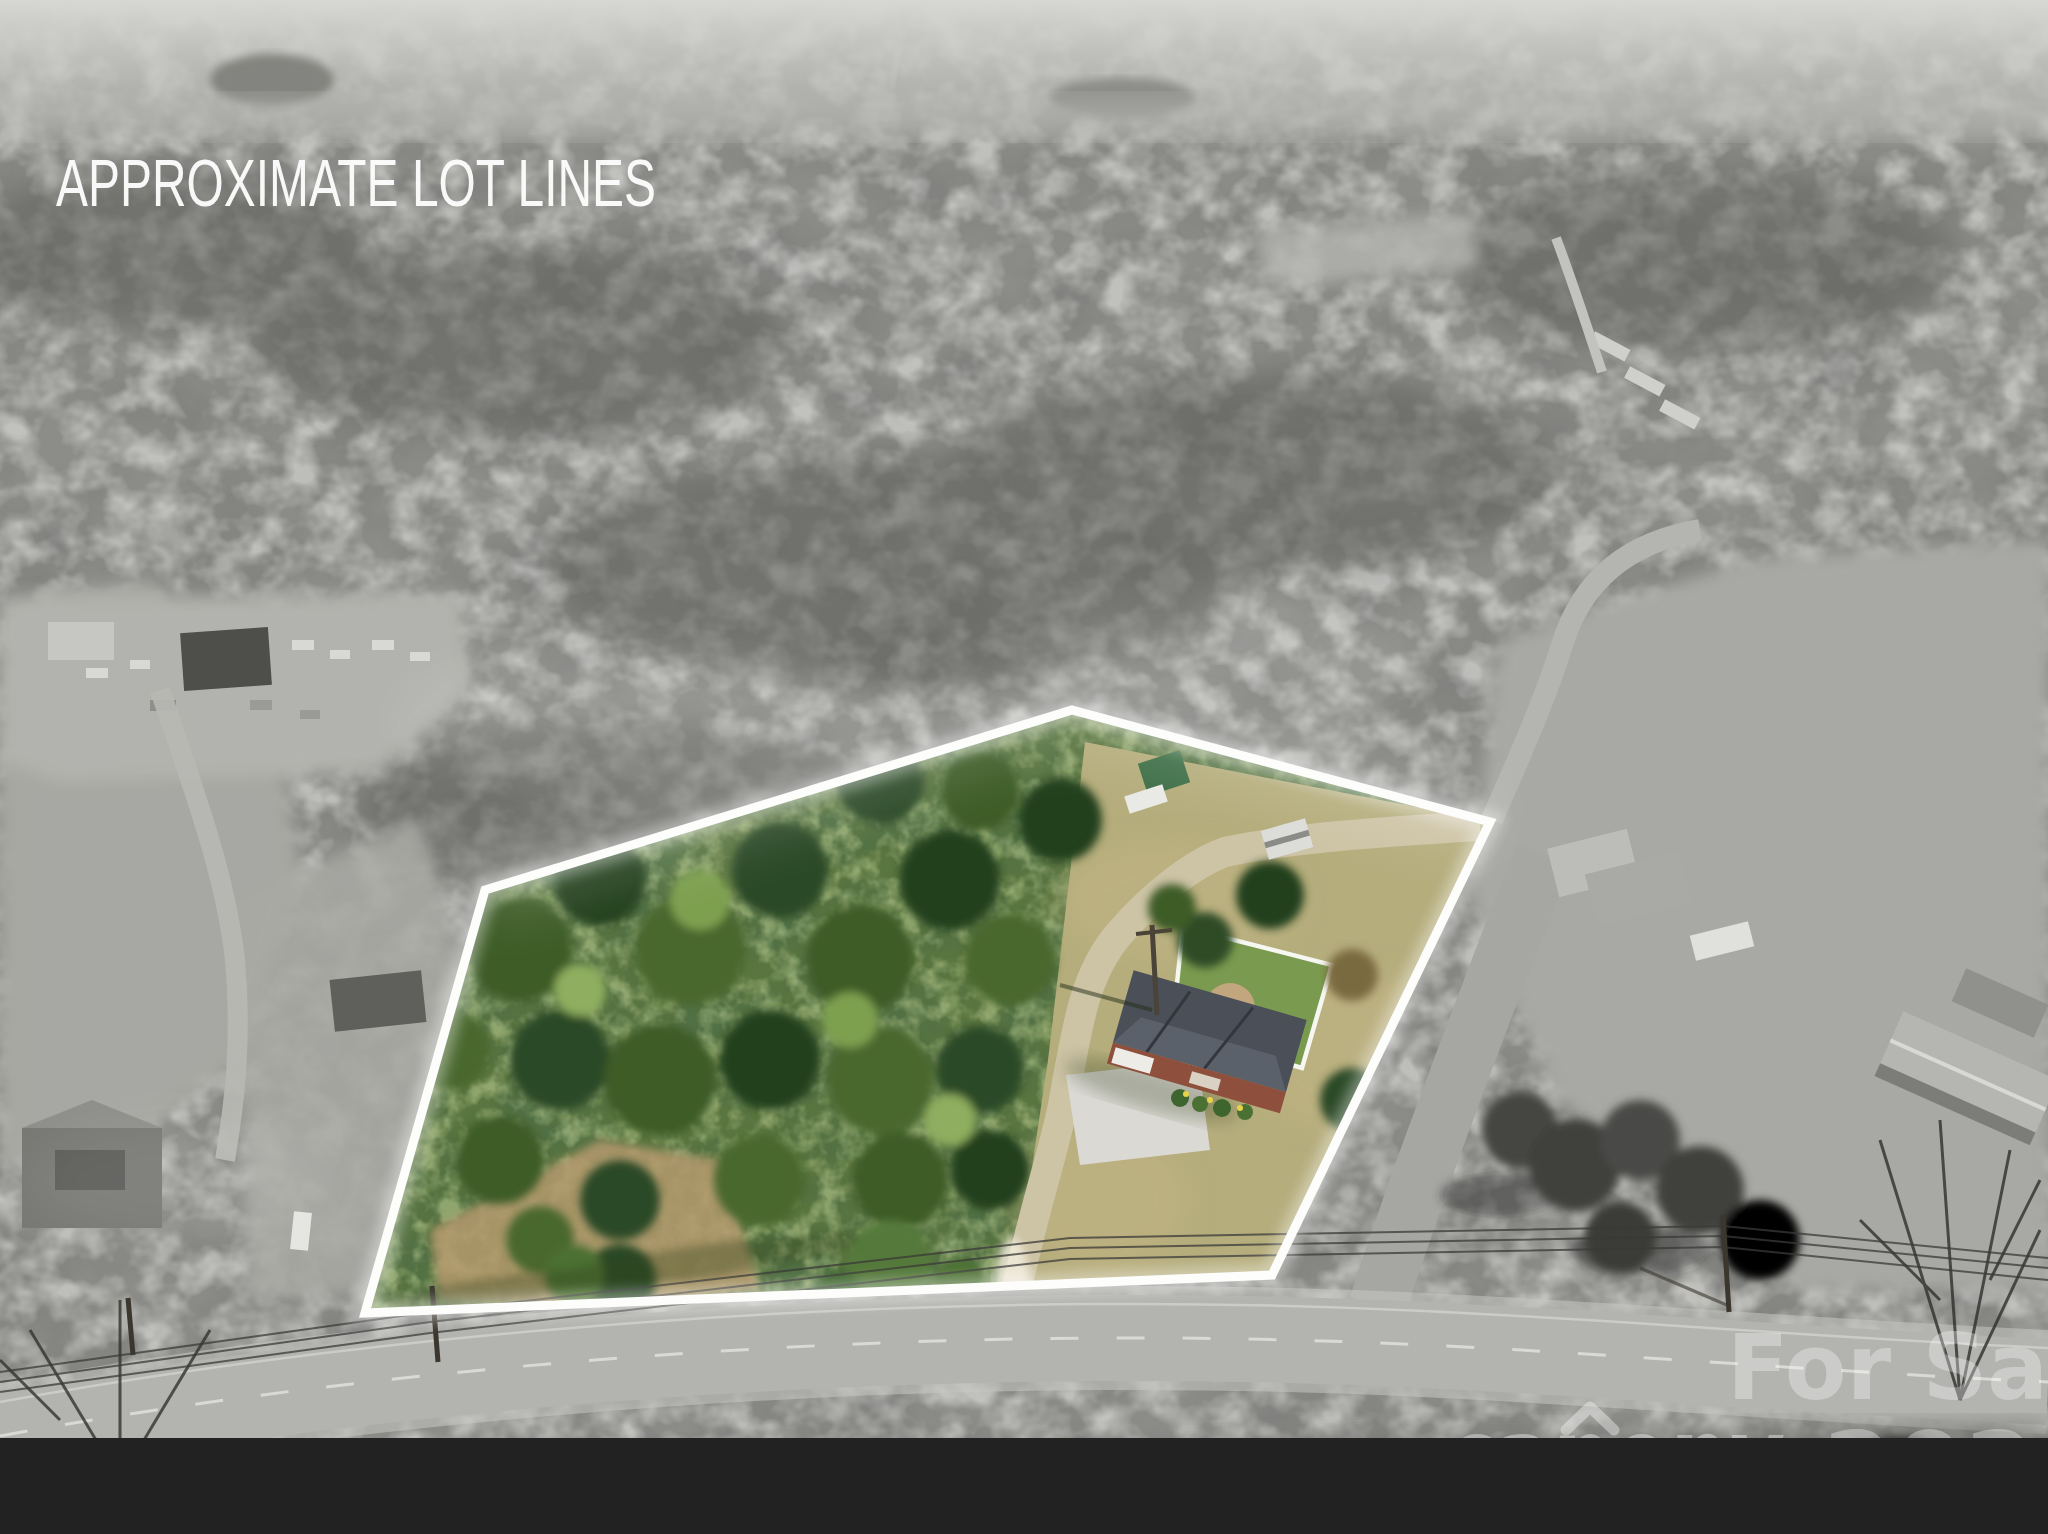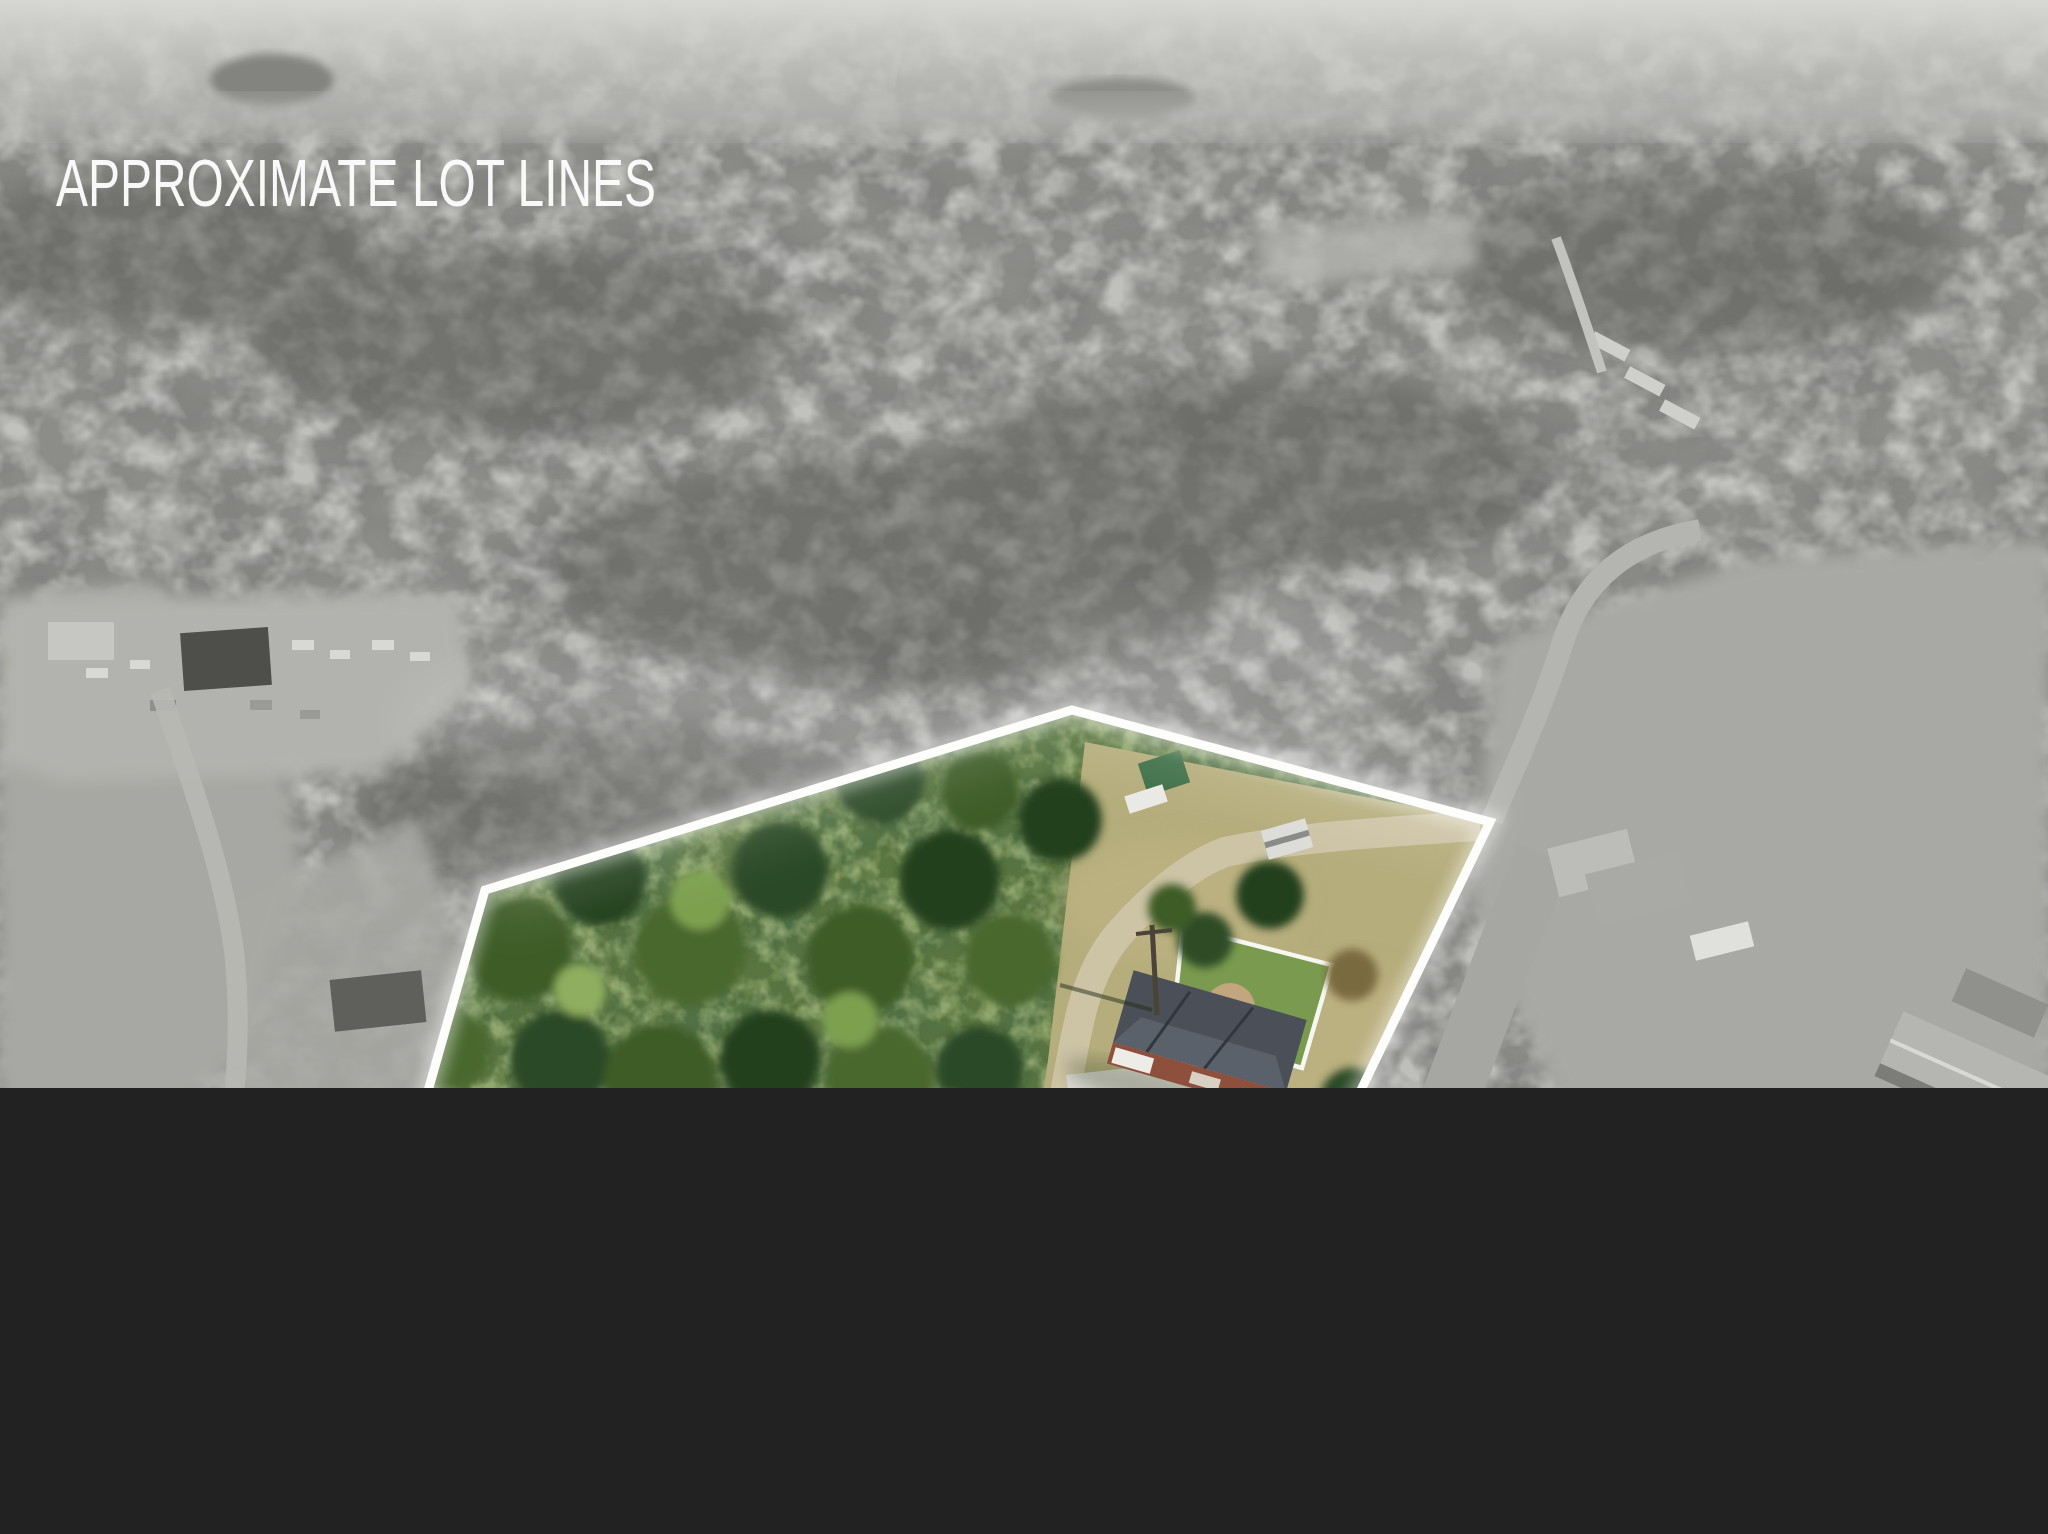--- a/index.html
+++ b/index.html
@@ -1,16 +1,16 @@
 <!DOCTYPE html>
 <html><head>
 <meta charset="utf-8">
 <style>
   html,body{margin:0;padding:0;background:#222;}
-  .stage{position:relative;width:2048px;height:1088px;overflow:hidden;background:#8c8c89;
+  .stage{position:relative;width:2048px;height:1438px;overflow:hidden;background:#8c8c89;
          font-family:"Liberation Sans", sans-serif;}
   .stage svg{position:absolute;inset:0;display:block;}
   text{font-family:"Liberation Sans","DejaVu Sans",sans-serif;}
   .wm{font-family:"DejaVu Sans","Liberation Sans",sans-serif;font-weight:bold;}
 </style>
 </head>
 <body>
 
 <div class="stage">
 <svg viewBox="0 0 2048 1534" width="2048" height="1534">

